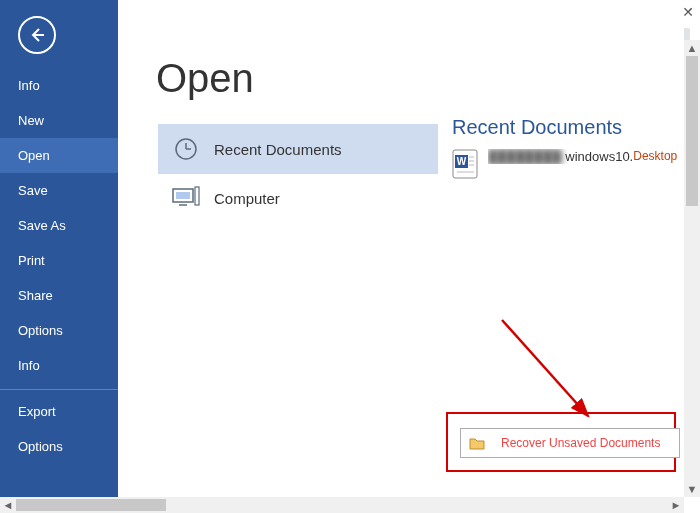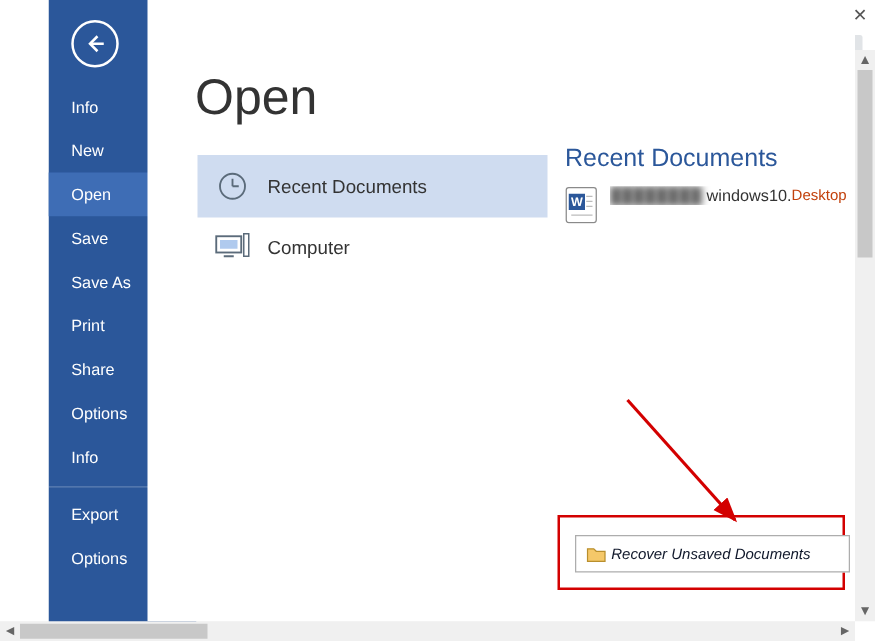--- a/index.html
+++ b/index.html
@@ -22,21 +22,21 @@
   .signin-row {
     position:absolute; right:10px; top:28px; display:flex; align-items:center; gap:6px;
     font-size:12px; color:#333;
   }
   .avatar {
     width:22px; height:22px; background:#e1e4e7; border-radius:2px;
     display:flex; align-items:center; justify-content:center;
   }
   .sidebar {
     position:absolute; left:0; top:0; width:118px; height:500px;
-    background:#2b579a; color:#fff;margin-left:39px;
+    background:#2b579a; color:#fff;
   }
   .back-circle {
     width:34px; height:34px; border:2px solid #fff; border-radius:50%;
     margin:16px 0 14px 18px; display:flex; align-items:center; justify-content:center;
     cursor:pointer;
   }
   .nav-item {
     padding:10px 18px; font-size:13px; cursor:pointer;
   }
   .nav-item.selected { background:#3e6db5; }
@@ -64,22 +64,22 @@
   .file-loc  { font-size:12px; color:#c2410c; }
   .blur { color:transparent; text-shadow:0 0 6px rgba(0,0,0,0.6); }
 
   .recover-wrap {
     position:absolute; left:328px; top:412px; width:226px; height:56px;
     border:2px solid #d30000;
   }
   .recover-btn {
     position:absolute; left:12px; top:14px; width:202px; height:28px;
     border:1px solid #adadad; background:#fff;
-    display:flex; align-items:center; gap:4px; padding:0 8px;
-    font-size:12px; color:#0f172a; cursor:pointer;font-style:italic;
+    display:flex; align-items:center; gap:16px; padding:0 8px;
+    font-size:12px; color:#ef4444; cursor:pointer;
   }
 
   .arrow-svg { position:absolute; left:378px; top:314px; pointer-events:none; }
 
   .hscroll {
     position:absolute; left:0; bottom:0; right:16px; height:16px;
     background:#f0f0f0; display:flex; align-items:center;
   }
   .hscroll .btn { width:16px; height:16px; display:flex; align-items:center; justify-content:center; color:#666; font-size:11px; cursor:pointer;}
   .hscroll .track { flex:1; height:16px; position:relative; }

